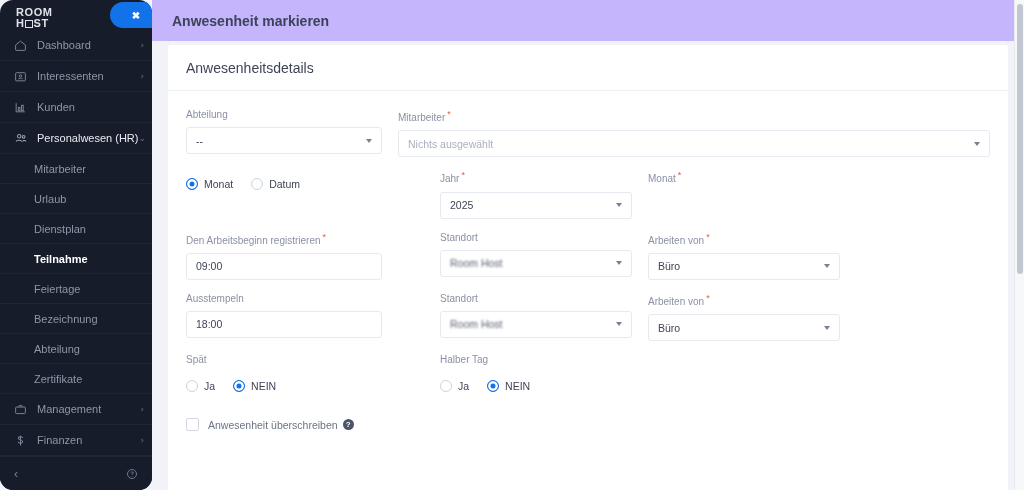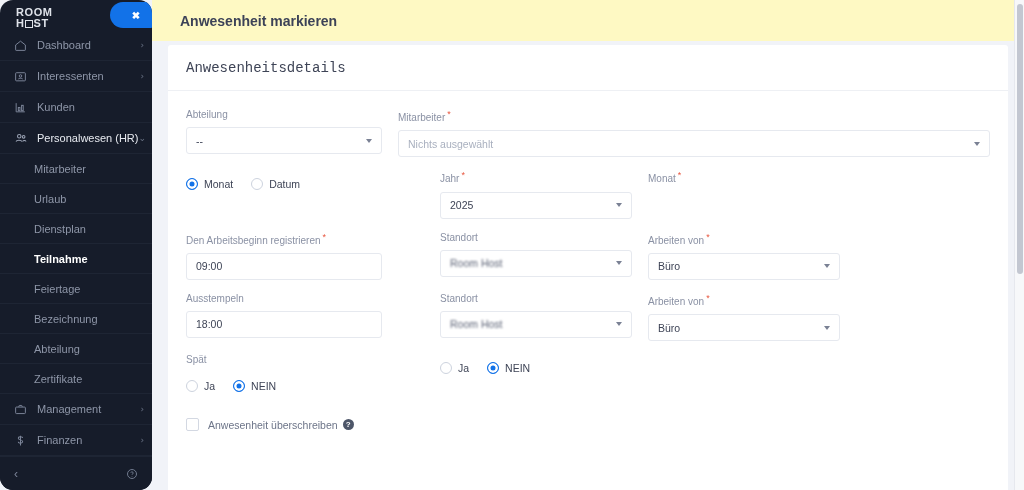--- a/index.html
+++ b/index.html
@@ -98,43 +98,42 @@
   
   .main {
     flex: 1; height: 490px;
     background: #f1f3f8;
     overflow: hidden;
     position: relative;
   }
   .topbar {
     height: 41px;
     display: flex; align-items: center;
-    padding-left: 28px;
-    background: #fef9c3;
+    padding-left: 20px;
+    background: #c4b5fd;
   }
   .topbar h1 {
     font-size: 14px;
     font-weight: bold;
     color: #3c4257;
   }
   .card {
     margin: 4px 16px 0 16px;
     background: #ffffff;
     border-radius: 3px;
     min-height: 460px;
   }
   .card-head {
     padding: 15px 18px 14px 18px;
     border-bottom: 1px solid #eef0f4;
   }
   .card-head h2 {
     font-size: 14px;
     font-weight: normal;
     color: #3e4456;
-    font-family: Liberation Mono, monospace;
   }
   .card-body { padding: 18px 18px 0 18px; }
 
   .row { display: flex; margin-bottom: 13px; }
   .col { padding-right: 16px; }
   .col.c1 { width: 212px; flex: 0 0 212px; }
   .col.c2 { width: 208px; flex: 0 0 208px; margin-left: 42px; }
   .col.c3 { width: 208px; flex: 0 0 208px; }
   .col.wide { flex: 1 1 auto; padding-right: 0; }
 
@@ -492,20 +491,23 @@
                 <span class="dot"></span>
                 <span class="rl">Ja</span>
               </span>
               <span class="radio sel">
                 <span class="dot"></span>
                 <span class="rl">NEIN</span>
               </span>
             </div>
           </div>
           <div class="col c2">
+            <label class="flabel">
+              <span>Halber Tag</span>
+            </label>
             <div class="radio-row">
               <span class="radio">
                 <span class="dot"></span>
                 <span class="rl">Ja</span>
               </span>
               <span class="radio sel">
                 <span class="dot"></span>
                 <span class="rl">NEIN</span>
               </span>
             </div>

